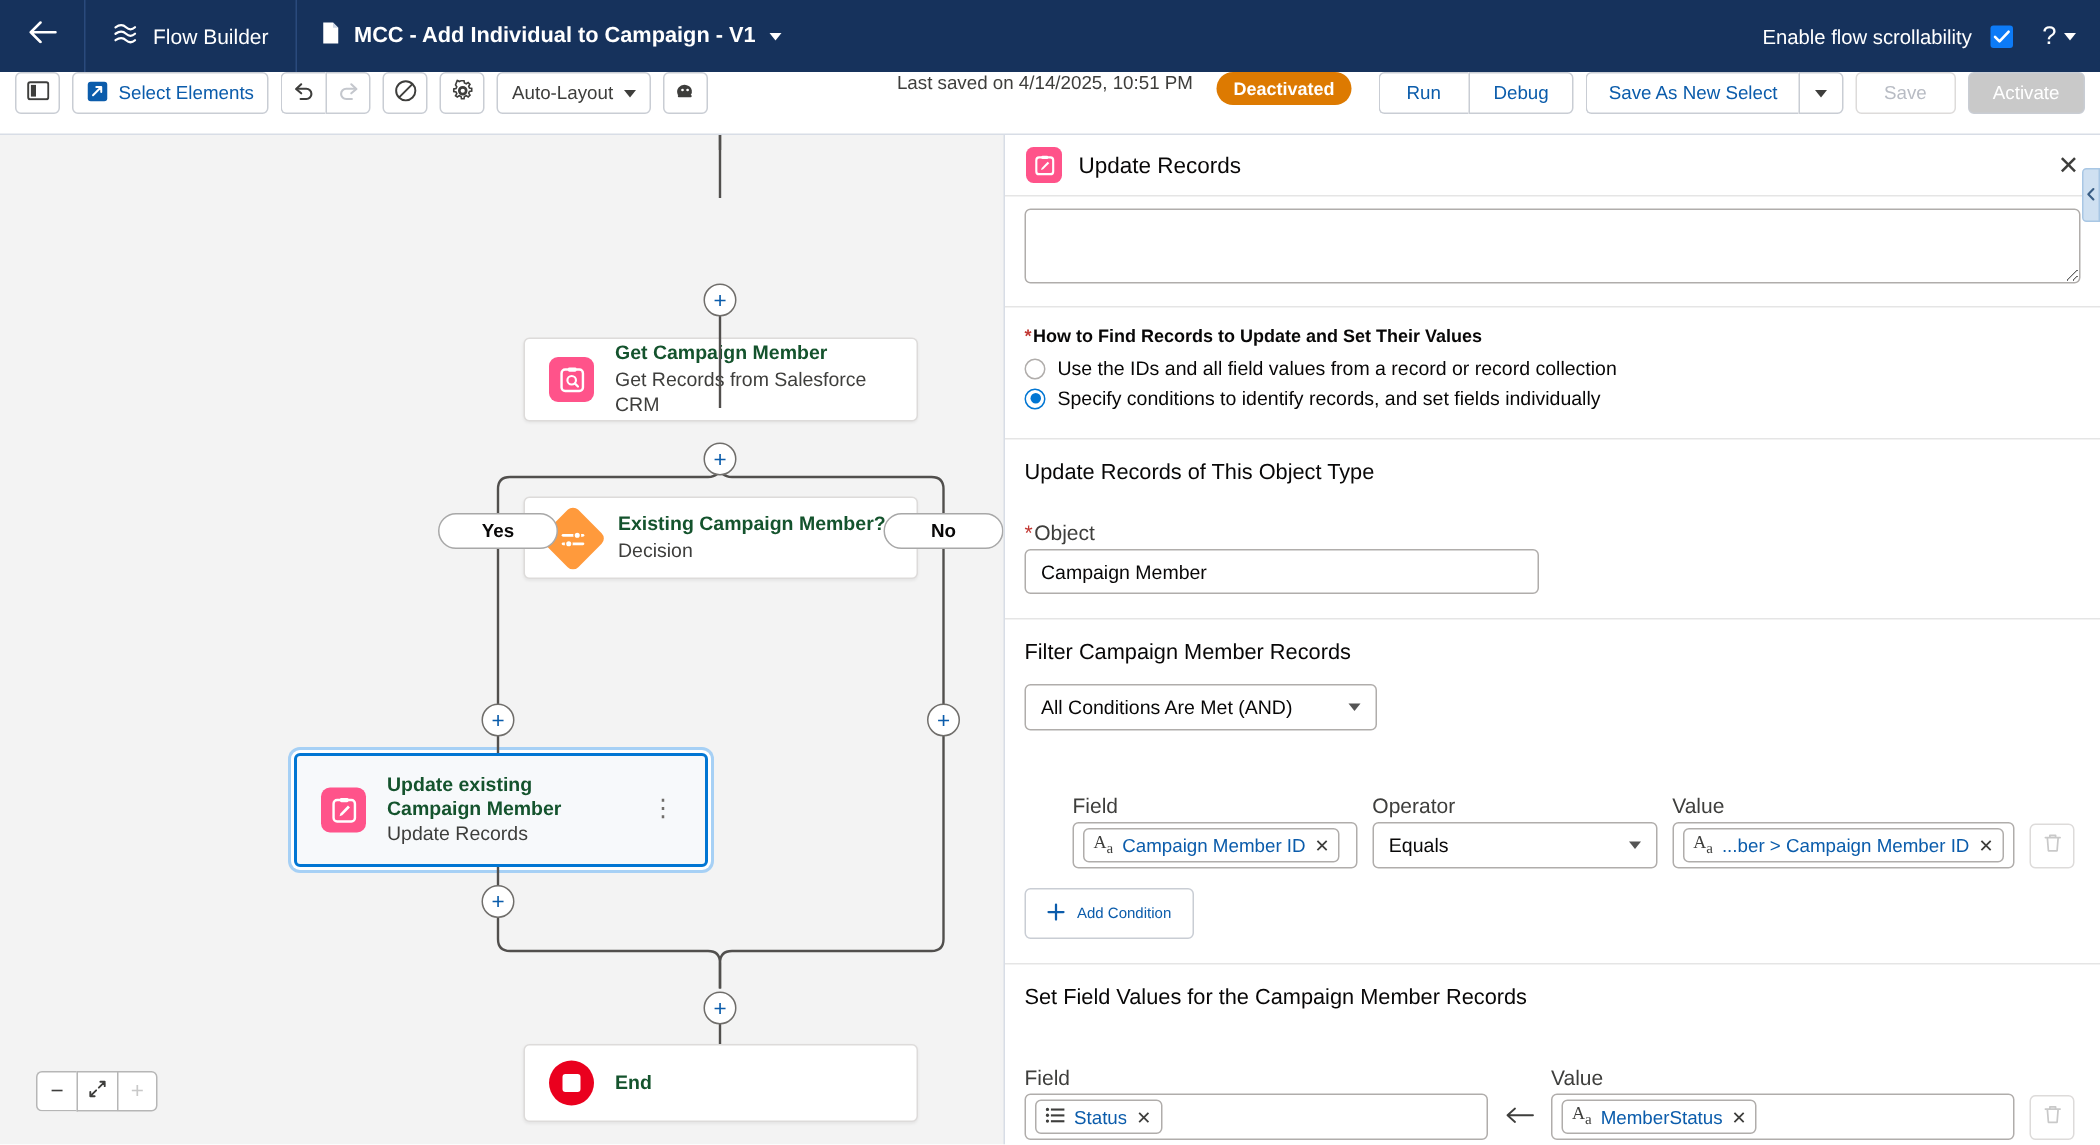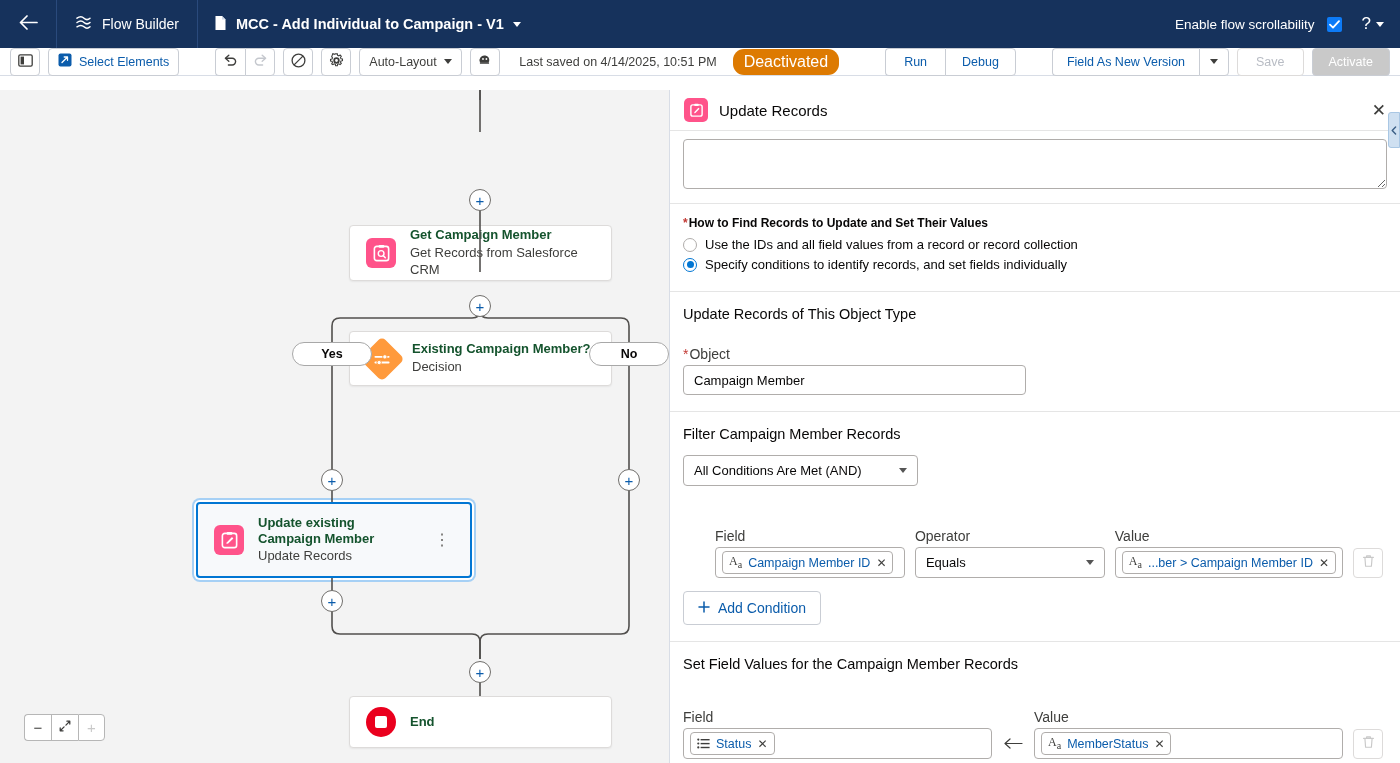--- a/index.html
+++ b/index.html
@@ -34,39 +34,39 @@
   }
   .gh-check {
     width: 15px; height: 15px; background: #0d7bf7; border-radius: 2px;
     display: inline-flex; align-items: center; justify-content: center; cursor: pointer;
   }
   .gh-help { display: flex; align-items: center; gap: 5px; font-size: 17px; cursor: pointer; padding-left: 8px;}
   .caretdown { width: 0; height: 0; border-left: 4.5px solid transparent; border-right: 4.5px solid transparent; border-top: 5.5px solid currentColor; display: inline-block; }
 
   
   .toolbar {
-    height: 28px; background: #fff; border-bottom: 1px solid #d8dde6;
-    display: flex; align-items: center; padding: 0 10px; gap: 8px;
+    height: 42px; background: #fff; border-bottom: 1px solid #d8dde6;
+    display: flex; align-items: flex-start; padding: 0 10px; gap: 8px;
   }
   .tbtn {
     height: 28px; border: 1px solid #c9cdd4; background: #fff; border-radius: 4px;
     display: inline-flex; align-items: center; justify-content: center;
     padding: 0 9px; font-size: 12.5px; color: #0b5cab; cursor: pointer; gap: 7px;
     white-space: nowrap;
   }
   .tbtn.icon-only { width: 30px; padding: 0; }
   .tbtn.disabled { color: #b8bcc4; cursor: default; }
   .tgroup { display: inline-flex; }
   .tgroup .tbtn { border-radius: 0; border-right-width: 0; }
-  .tgroup .tbtn:first-child { border-radius: 4px 0 0 4px; margin-left: 28px; }
+  .tgroup .tbtn:first-child { border-radius: 4px 0 0 4px; }
   .tgroup .tbtn:last-child { border-radius: 0 4px 4px 0; border-right-width: 1px; }
   .tb-dark { color: #3e3e3c; }
   .saved-text { font-size: 12.5px; color: #3e3e3c; margin-left: auto; white-space: nowrap; }
   .badge-deact {
-    background: #dd7a01; color: #fff; font-size: 16px; font-weight: 400;
+    background: #dd7a01; color: #fff; font-size: 12px; font-weight: 700;
     border-radius: 11px; padding: 4px 11px; margin-left: 8px; white-space: nowrap;
   }
   .tb-right { display: flex; align-items: center; gap: 8px; margin-left: 10px; }
   .btn-activate {
     height: 28px; border: 1px solid #c9cdd4; background: #c9c9c9; color: #fff;
     border-radius: 4px; padding: 0 16px; font-size: 12.5px; display: inline-flex;
     align-items: center; cursor: default;
   }
   .btn-save-disabled {
     height: 28px; border: 1px solid #dddbda; background: #fff; color: #b8bcc4;
@@ -177,21 +177,21 @@
   .pill {
     display: inline-flex; align-items: center; gap: 6px; border: 1px solid #b0adab;
     border-radius: 4px; background: #fff; height: 23px; padding: 0 6px; max-width: 100%;
   }
   .pill .ptxt { font-size: 12.5px; color: #0b5cab; white-space: nowrap; overflow: hidden; text-overflow: ellipsis; }
   .pill .px { font-size: 12px; color: #3e3e3c; cursor: pointer; line-height: 1; }
   .mini-aa { font-size: 12px; color: #3e3e3c; font-family: "Liberation Serif", serif; line-height: 1; }
   .addbtn {
     height: 30px; border: 1px solid #c9cdd4; background: #fff; border-radius: 4px;
     display: inline-flex; align-items: center; gap: 8px; padding: 16px 14px;
-    font-size: 14px; color: #0b5cab; cursor: pointer; font-weight: 400;
+    font-size: 10px; color: #0b5cab; cursor: pointer; font-weight: 400;
   }
   .trash {
     width: 30px; height: 30px; border: 1px solid #dddbda; border-radius: 4px; background: #fff;
     display: flex; align-items: center; justify-content: center; color: #c9c9c9; cursor: default;
   }
   .cond-grid { display: grid; grid-template-columns: 1fr 1fr 1fr 34px; gap: 10px; align-items: end; padding-left: 32px;}
   .setf-grid { display: grid; grid-template-columns: 1fr 22px 1fr 34px; gap: 10px; align-items: end; }
   .arrowleft { display:flex; align-items:center; justify-content:center; height: 31px; color:#3e3e3c; font-size: 15px;}
 </style>
 </head>
@@ -318,21 +318,21 @@
       <div class="tgroup">
         <div class="tbtn" style="padding:0 18px;">
           <span>Run</span>
         </div>
         <div class="tbtn" style="padding:0 16px;">
           <span>Debug</span>
         </div>
       </div>
       <div class="tgroup">
         <div class="tbtn" style="padding:0 14px;">
-          <span>Field As New Version</span>
+          <span>Save As New Select</span>
         </div>
         <div class="tbtn icon-only">
           <span class="caretdown" style="color:#3e3e3c;"></span>
         </div>
       </div>
       <div class="btn-save-disabled">
         <span>Save</span>
       </div>
       <div class="btn-activate">
         <span>Activate</span>

